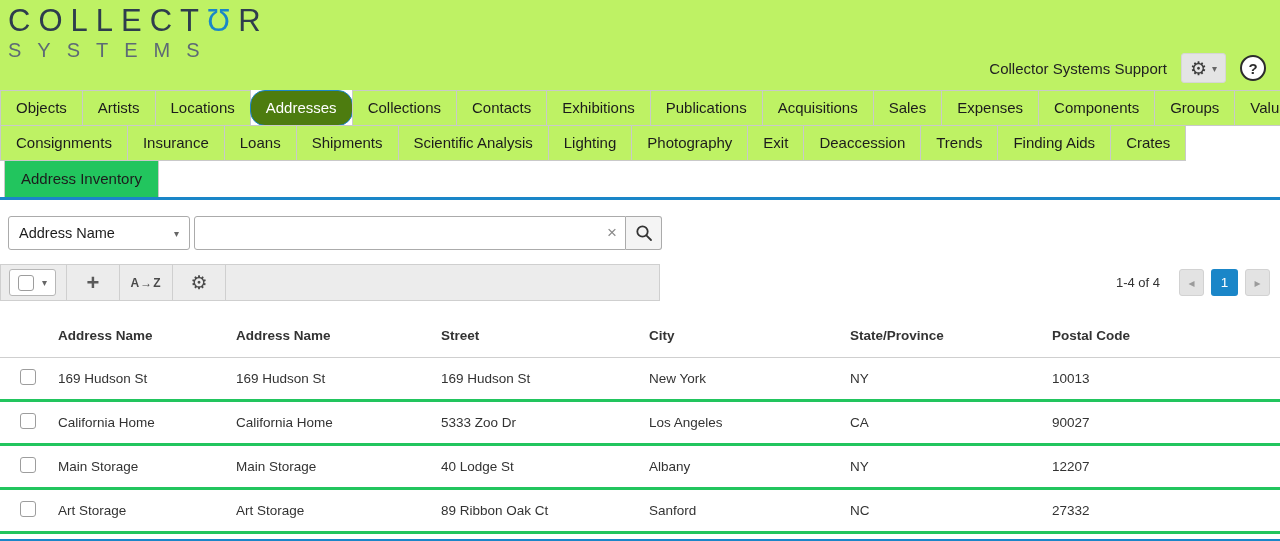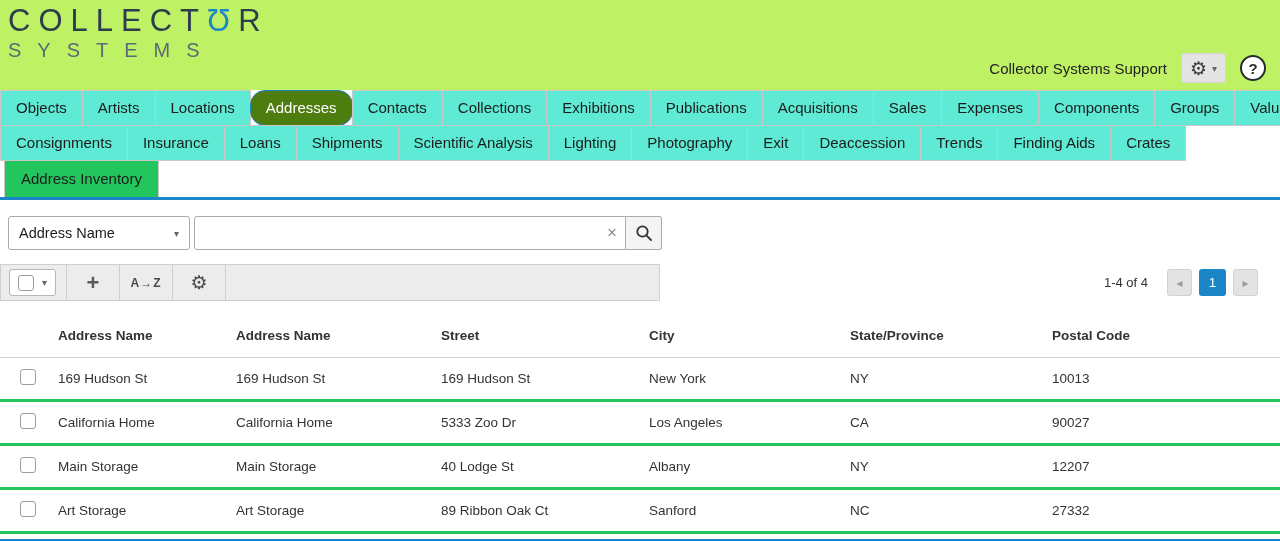--- a/index.html
+++ b/index.html
@@ -20,21 +20,21 @@
   .gear-glyph { font-size:19px; color:#3b3b3b; }
   .caret { font-size:10px; color:#666; }
   .help-btn { width:26px; height:26px; border:2px solid #2c2c2c; border-radius:50%;
               display:flex; align-items:center; justify-content:center;
               font-size:15px; font-weight:bold; color:#2c2c2c; cursor:pointer; background:#fff; }
 
   
   .tabs-row { display:flex; flex-wrap:nowrap; }
   .tabs-row-2 { margin-top:-1px; }
   .tab { border:1px solid #c9c9c9; margin-left:-1px; padding:8px 15px 9px 15px; font-size:15px;
-         color:#1c1c1c; background:#5eead4; cursor:pointer; white-space:nowrap; }
+         color:#1c1c1c; background:#bef264; cursor:pointer; white-space:nowrap; }
   .tab:first-child { margin-left:0; }
   .tab.active { background:#4d7c0f; color:#fff; border-color:#1a86c8;border-radius:15px; }
   .subtab-row { margin-top:-1px; border-bottom:3px solid #1a86c8; padding-left:4px; }
   .subtab { display:inline-block; border:1px solid #c9c9c9; border-bottom:none; background:#22c55e;
             padding:9px 16px 10px 16px; font-size:15px; color:#1c1c1c; cursor:pointer; }
 
   
   .search-row { display:flex; align-items:center; margin:16px 0 0 8px; }
   .filter-select { width:182px; height:34px; border:1px solid #ababab; border-radius:3px; background:#fff;
                    display:flex; align-items:center; justify-content:space-between; padding:0 10px;
@@ -55,21 +55,21 @@
   .tb-split { margin:4px 10px 4px 8px; border:1px solid #b7b7b7; background:#fff; border-radius:3px;
               display:flex; align-items:center; gap:8px; padding:0 8px; cursor:pointer; }
   .checkbox { display:inline-block; width:16px; height:16px; border:1px solid #9d9d9d;
               border-radius:3px; background:#fff; cursor:pointer; }
   .tb-sep { width:1px; background:#cfcfcf; }
   .tb-btn { width:52px; display:flex; align-items:center; justify-content:center;
             color:#4a4a4a; cursor:pointer; }
   .tb-plus { font-size:22px; font-weight:bold; color:#5a5a5a; }
   .tb-az { font-size:12px; font-weight:bold; letter-spacing:1px; color:#4a4a4a; }
   .tb-gear { font-size:19px; color:#4a4a4a; }
-  .toolbar-right { margin-left:auto; margin-right:22px; display:flex; align-items:center; gap:7px; }
+  .toolbar-right { margin-left:auto; margin-right:10px; display:flex; align-items:center; gap:7px; }
   .pagination-text { font-size:13px; color:#333; margin-right:12px; }
   .page-btn { min-width:25px; height:27px; border-radius:3px; display:flex; align-items:center;
               justify-content:center; cursor:pointer; }
   .page-arrow { background:#e3e3e3; border:1px solid #d2d2d2; color:#9b9b9b; font-size:12px; }
   .page-current { background:#1a86c8; color:#fff; font-size:13.5px; width:27px; }
 
   
   .table { margin-top:0; }
   .trow { display:grid; grid-template-columns:58px 178px 205px 208px 201px 202px auto;
           align-items:center; border-bottom:3px solid #22c55e; height:44px; }
@@ -99,22 +99,22 @@
         <span>?</span>
       </div>
     </div>
   </div>
 
   <div class="tabs-row tabs-row-1" id="tabs-row-1">
       <div class="tab">Objects</div>
       <div class="tab">Artists</div>
       <div class="tab">Locations</div>
       <div class="tab active">Addresses</div>
+      <div class="tab">Collections</div>
       <div class="tab">Contacts</div>
-      <div class="tab">Collections</div>
       <div class="tab">Exhibitions</div>
       <div class="tab">Publications</div>
       <div class="tab">Acquisitions</div>
       <div class="tab">Sales</div>
       <div class="tab">Expenses</div>
       <div class="tab">Components</div>
       <div class="tab">Groups</div>
       <div class="tab">Valuations</div>
     </div>
   <div class="tabs-row tabs-row-2" id="tabs-row-2">

